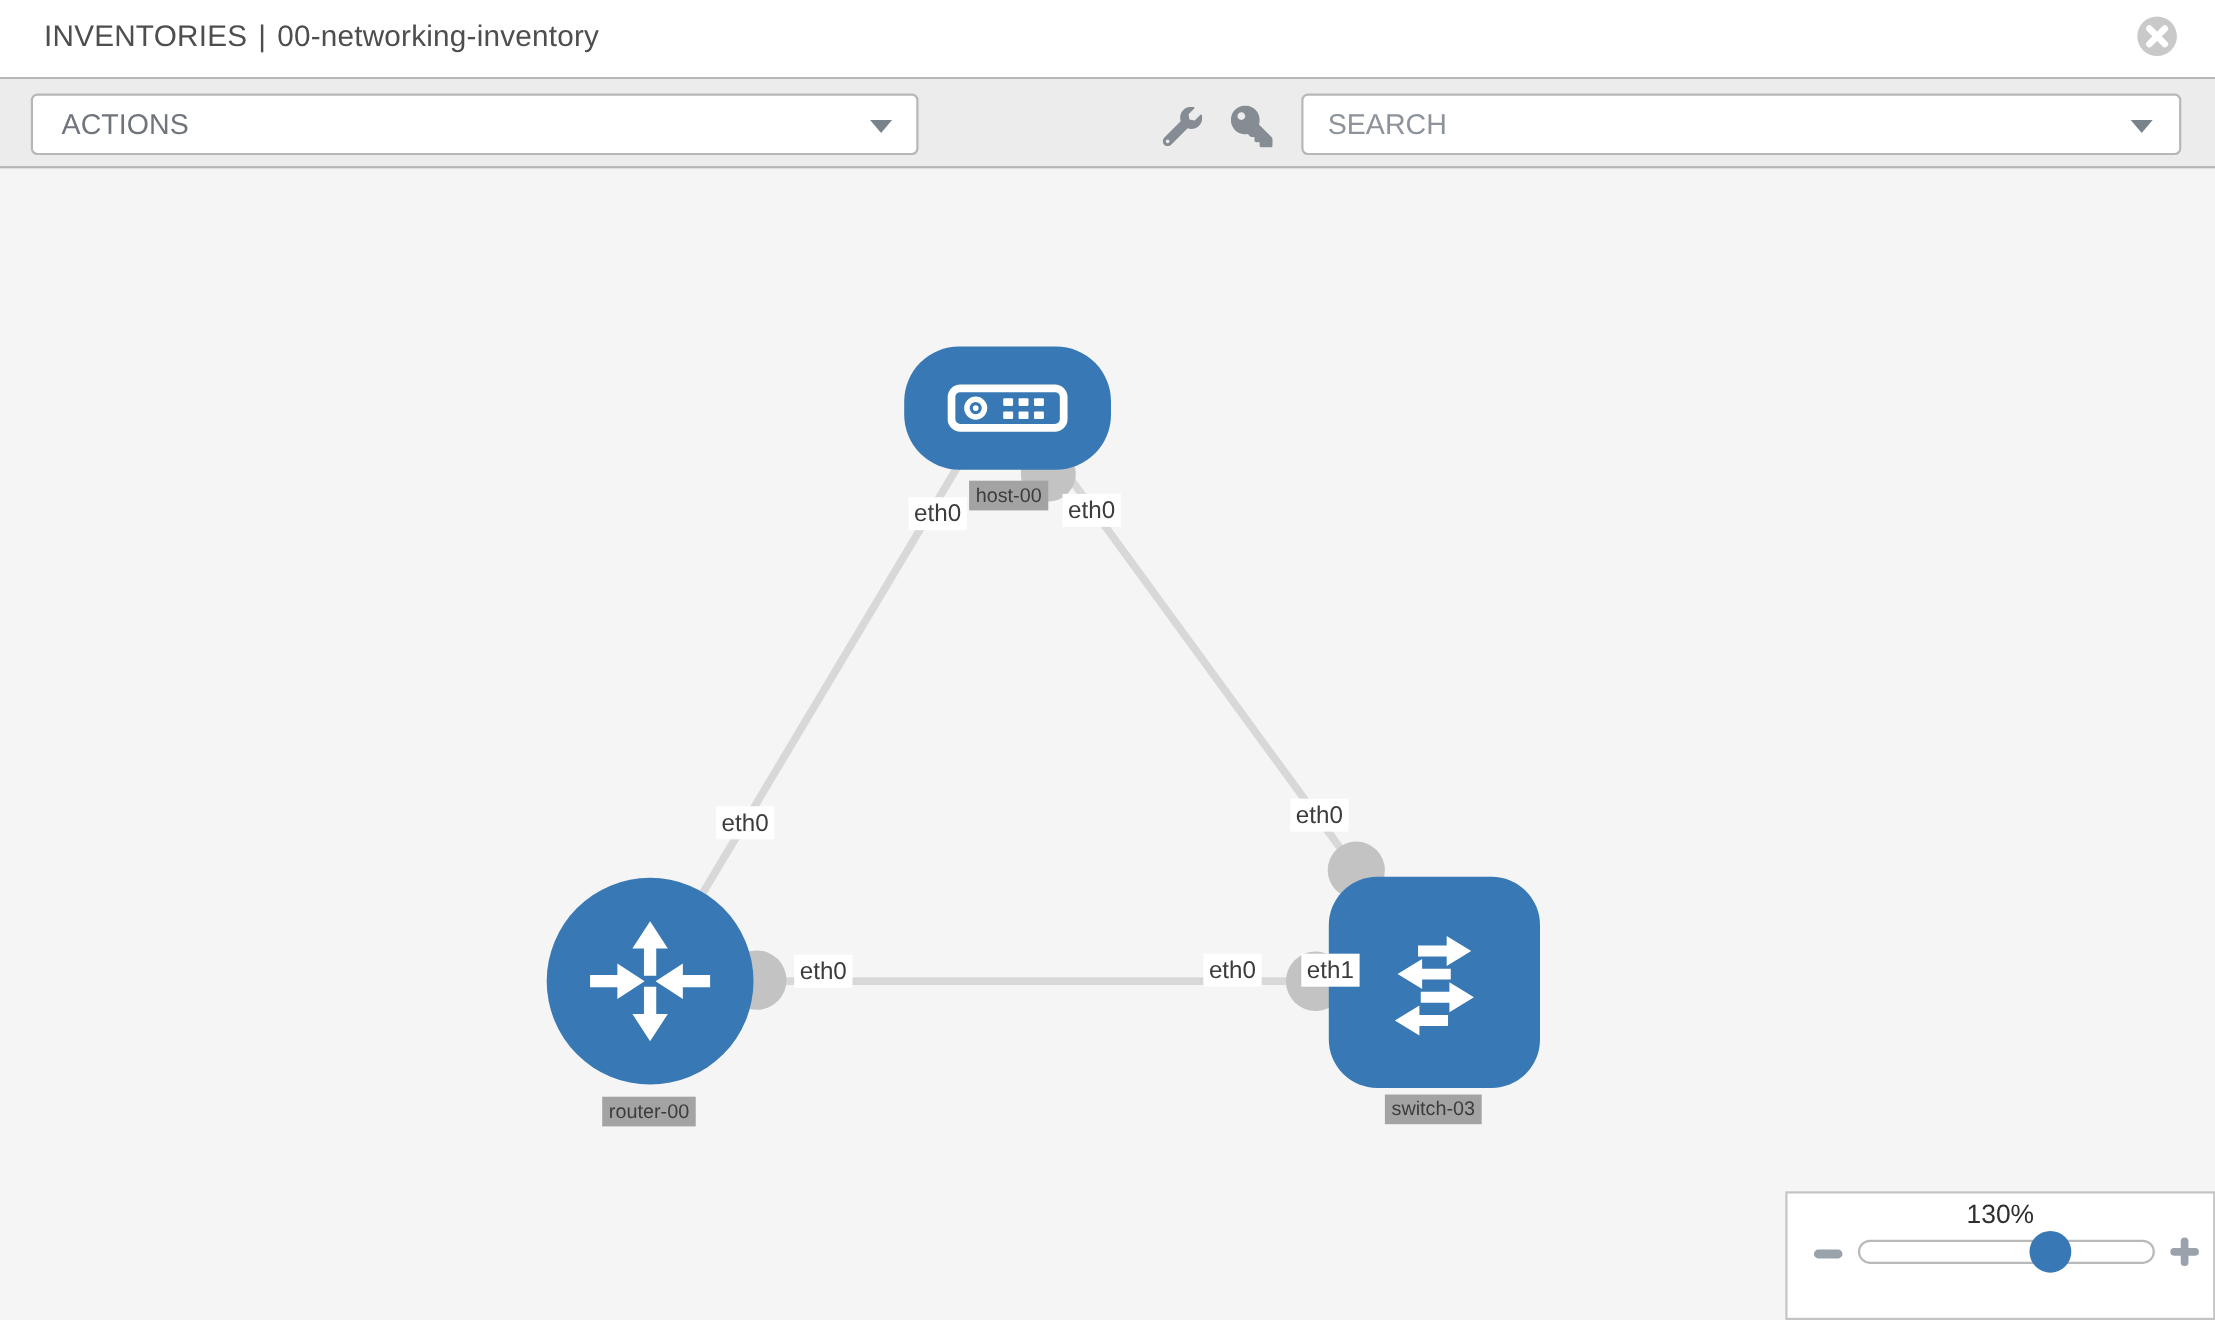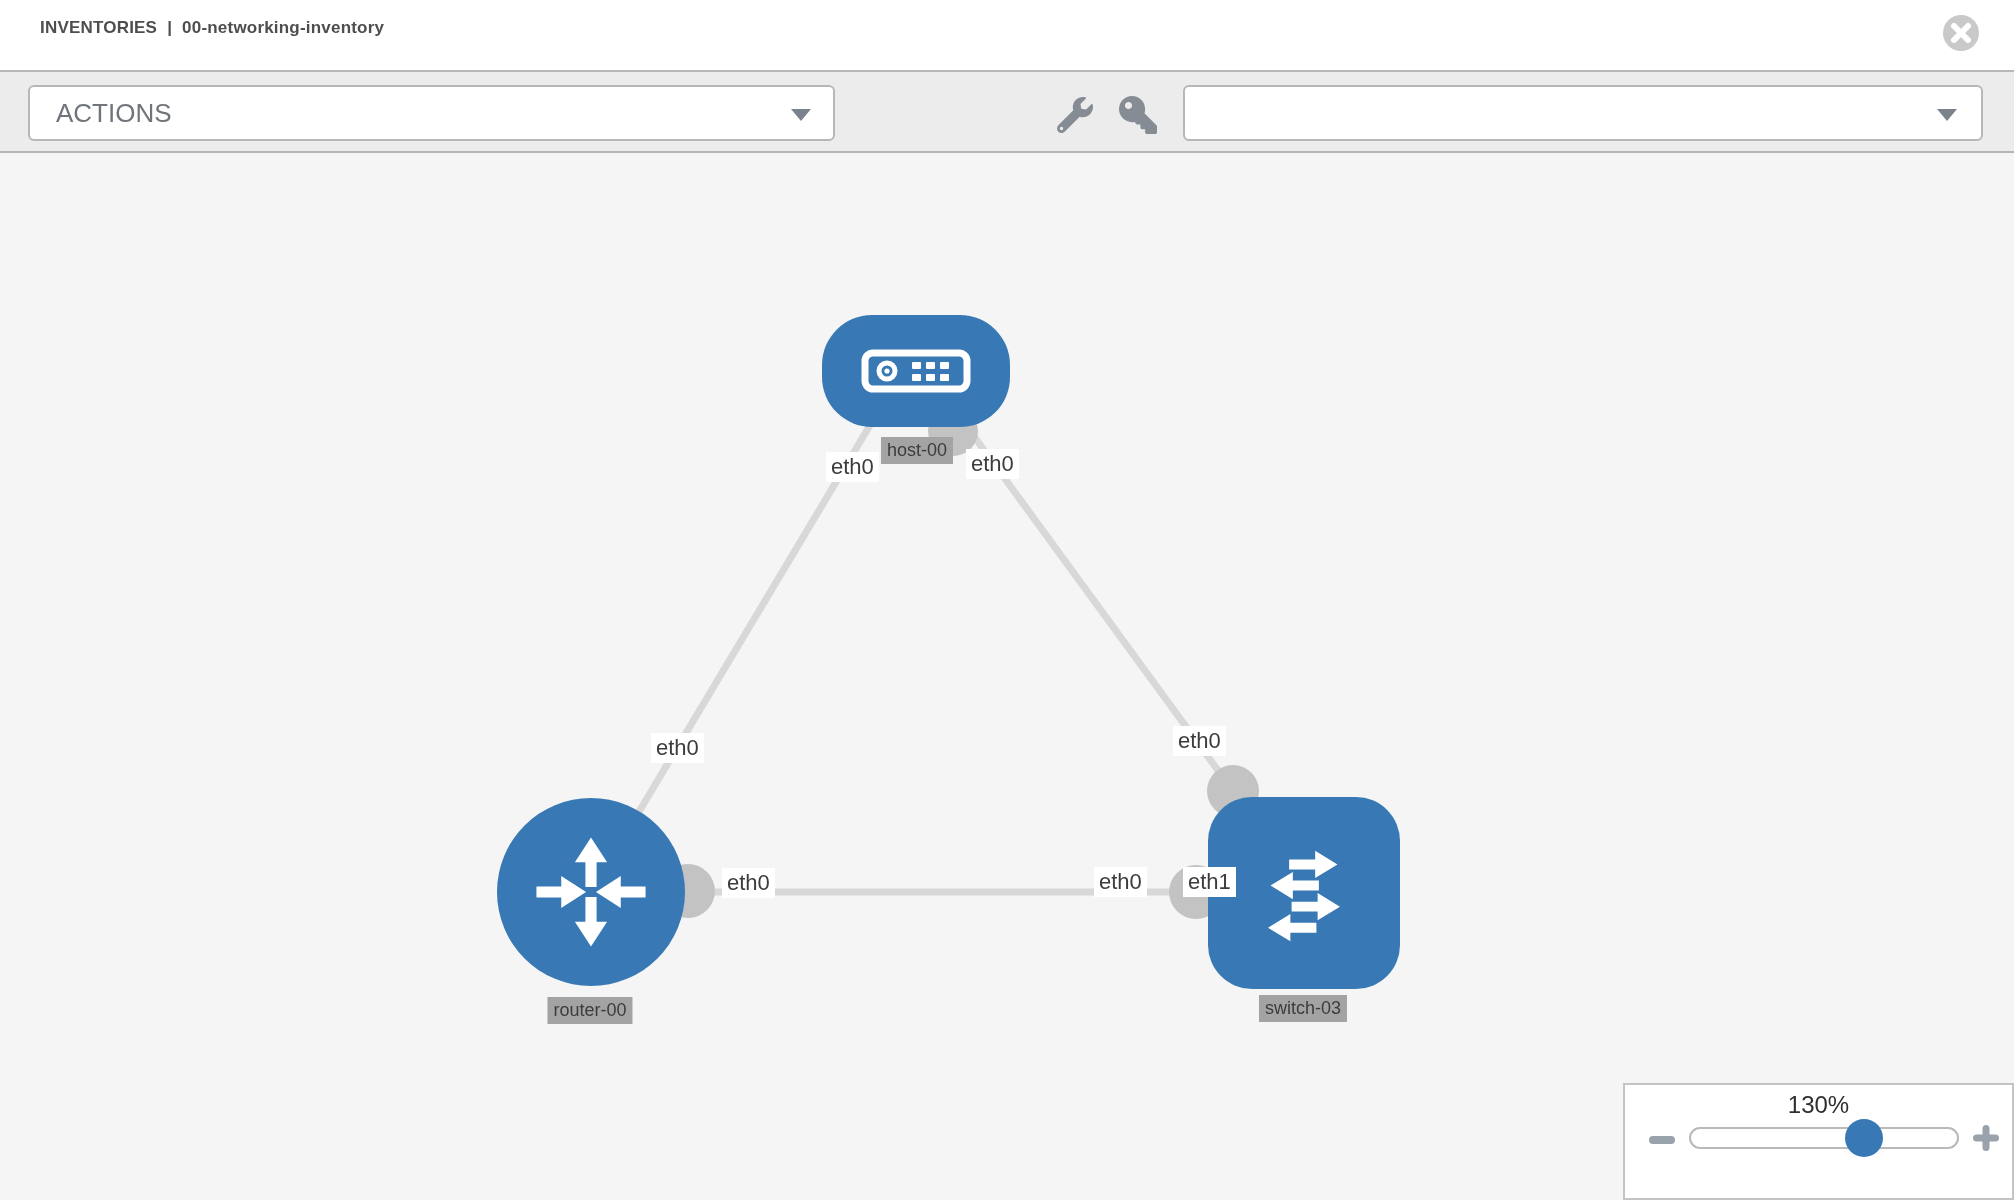--- a/index.html
+++ b/index.html
@@ -1,21 +1,21 @@
 <!DOCTYPE html>
 <html><head>
 <meta charset="utf-8">
 <style>
   * { margin:0; padding:0; box-sizing:border-box; }
   body { font-family:"Liberation Sans", sans-serif; background:#ffffff; }
   #app { position:relative; width:2014px; height:1200px; overflow:hidden; background:#f5f5f5; }
 
   
   .header { position:absolute; left:0; top:0; width:2014px; height:72px; background:#ffffff; border-bottom:2px solid #b7b7b7; }
-  .title { position:absolute; left:40px; top:18px; font-size:17px; font-weight:bold; color:#4e4e4e; letter-spacing:0.2px; }
+  .title { position:absolute; left:40px; top:18px; font-size:27px; font-weight:normal; color:#4e4e4e; letter-spacing:0.2px; }
   .title .sep { margin:0 10px; color:#4e4e4e; }
   .close-btn { position:absolute; left:1942px; top:14px; width:38px; height:38px; border:none; background:transparent; cursor:pointer; }
 
   
   .toolbar { position:absolute; left:0; top:72px; width:2014px; height:81px; background:#ececec; border-bottom:2px solid #b5b5b5; }
   .dropdown { position:absolute; top:13px; height:56px; background:#ffffff; border:2px solid #b7b7b7; border-radius:6px; display:flex; align-items:center; cursor:pointer; }
   .dropdown.actions { left:28px; width:807px; padding-left:26px; }
   .dropdown.search  { left:1183px; width:800px; }
   .dropdown-label { font-size:26px; color:#70757c;text-align:center; }
   .caret { position:absolute; width:0; height:0; border-left:10px solid transparent; border-right:10px solid transparent; border-top:12px solid #7a828c; top:22px; }
@@ -62,20 +62,21 @@
       </svg>
     </button>
   </div>
 
   <div class="toolbar">
     <div class="dropdown actions">
       <span class="dropdown-label">ACTIONS</span>
       <span class="caret"></span>
     </div>
     <div class="dropdown search">
+      <input class="search-input" type="text" placeholder="SEARCH" style="">
       <span class="caret"></span>
     </div>
   </div>
 
   <button class="tool-btn wrench">
     <svg width="36" height="36" viewBox="0 0 512 512">
       <path fill="#868c94" d="M507.73 109.1c-2.24-9.03-13.54-12.09-20.12-5.51l-74.36 74.36-67.88-11.31-11.31-67.88 74.36-74.36c6.62-6.62 3.43-17.9-5.66-20.16-47.38-11.74-99.55.91-136.58 37.93-39.64 39.64-50.55 97.1-34.05 147.2L18.74 402.76c-24.99 24.99-24.99 65.51 0 90.5 24.99 24.99 65.51 24.99 90.5 0l213.21-213.21c50.12 16.71 107.47 5.68 147.37-34.22 37.07-37.07 49.7-89.32 37.91-136.73zM64 472c-13.25 0-24-10.75-24-24 0-13.26 10.75-24 24-24s24 10.74 24 24c0 13.25-10.75 24-24 24z"></path>
     </svg>
   </button>
   <button class="tool-btn key">

